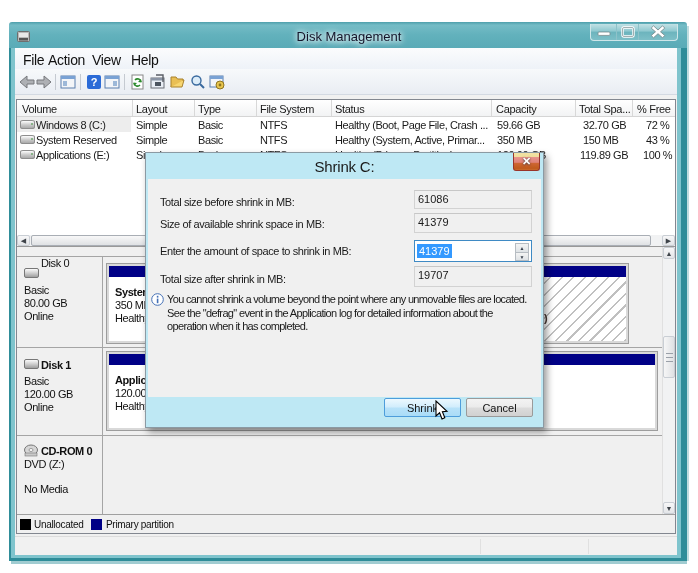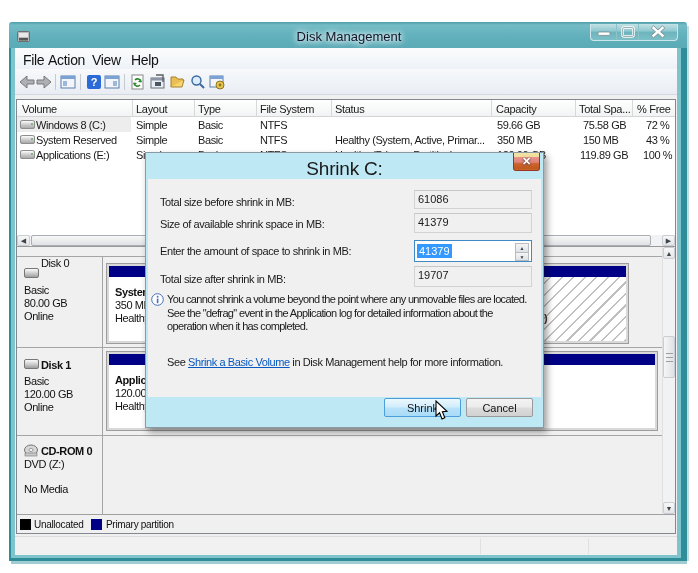--- a/index.html
+++ b/index.html
@@ -53,21 +53,21 @@
 .hatch{background:repeating-linear-gradient(135deg,#fff 0px,#fff 6.6px,#c0c0c0 6.6px,#c0c0c0 8.1px)}
 
 #vscroll{left:662px;top:247px;width:13px;height:267px;background:#f1f2f3;border-left:1px solid #e0e0e0}
 
 #legend{left:17px;top:514px;width:658px;height:19px;background:#f0f0f0;border-top:1px solid #a0a0a0;font-size:10px;color:#111;letter-spacing:-0.3px}
 #statusbar{left:15px;top:536px;width:662px;height:19px;background:#f1f1f1;border-top:1px solid #dcdcdc}
 .sq{position:absolute;top:4px;width:11px;height:11px}
 
 #dlgsh{left:145px;top:152px;width:399px;height:276px;box-shadow:3px 4px 7px rgba(0,0,0,.40)}
 #dlg{left:145px;top:152px;width:399px;height:276px;border:1px solid #8b9aa3;background:#bee8f4}
-#dlgtitle{left:146px;top:153px;width:397px;height:26px;text-align:center;font-size:19px;color:#1a1a1a;padding-top:5px;letter-spacing:-0.2px}
+#dlgtitle{left:146px;top:153px;width:397px;height:26px;text-align:center;font-size:15px;color:#1a1a1a;padding-top:5px;letter-spacing:-0.2px}
 #dlgclient{left:148px;top:179px;width:393px;height:218px;background:#f0f0f0;font-size:11px;color:#1a1a1a}
 #dlgx{left:513px;top:153px;width:27px;height:18px;border:1px solid #99342a;border-top:none;border-radius:0 0 3px 3px;background:linear-gradient(#f3e3a4 0%,#f0dd9c 22%,#e7928a 26%,#e08379 55%,#cf6633 60%,#bf5a1d 90%,#c96b2e);color:#fff;font-weight:bold;font-size:11px;text-align:center;line-height:16px;text-shadow:0 1px 2px #6c4a42,0 0 2px #6c4a42}
 .dlbl{position:absolute;white-space:nowrap;letter-spacing:-0.4px}
 .dfield{position:absolute;left:266px;width:118px;background:#f0f0f0;border:1px solid #d2d2d2;border-top-color:#c7c7c7;font-size:11px;color:#1a1a1a;padding:2px 0 0 3px}
 #spinfield{position:absolute;left:266px;top:61px;width:118px;height:22px;background:#fff;border:1px solid #3f8ac4}
 #spinsel{position:absolute;left:2px;top:3px;background:#3399ff;color:#fff;padding:1px 2px}
 #spinner{position:absolute;right:2px;top:2px;width:14px;height:18px}
 .spb{position:absolute;left:0;width:14px;height:9.5px;background:linear-gradient(#f4f4f4,#dfe3e6);border:1px solid #b6bcc2;font-size:5px;color:#39414d;text-align:center;line-height:8px}
 #infotxt{position:absolute;left:19px;top:114px;width:390px;line-height:13.5px;letter-spacing:-0.65px;white-space:nowrap}
 a.lnk{color:#0858c0;text-decoration:underline}
@@ -185,22 +185,23 @@
     <div class="hsep" style="left:615px"></div>
 </div>
 <div class="abs" id="vlist">
 <div class="vrow" style="top:0">
       <div style="position:absolute;left:0;top:0;width:114px;height:15px;background:#ededed"></div>
       <i class="dico"></i>
       <span style="left:19px">Windows 8 (C:)</span>
       <span style="left:119px">Simple</span>
       <span style="left:181px">Basic</span>
       <span style="left:243px">NTFS</span>
+      <span style="left:318px">Healthy (Boot, Page File, Crash ...</span>
       <span style="left:480px">59.66 GB</span>
-      <span style="left:566px">75.58 GB</span>
+      <span style="left:566px">32.70 GB</span>
       <span style="left:629px">72 %</span>
     </div>
 <div class="vrow" style="top:15px">
       <i class="dico"></i>
       <span style="left:19px">System Reserved</span>
       <span style="left:119px">Simple</span>
       <span style="left:181px">Basic</span>
       <span style="left:243px">NTFS</span>
       <span style="left:318px">Healthy (System, Active, Primar...</span>
       <span style="left:480px">350 MB</span>
@@ -314,19 +315,18 @@
       </div>
   </div>
   <div class="dlbl" style="left:12px;top:94px">Total size after shrink in MB:</div>
   <div class="dfield" style="top:87px;height:21px">19707</div>
   <svg style="position:absolute;left:3px;top:114px" width="13" height="13">
       <circle cx="6.5" cy="6.5" r="5.8" fill="#fff" stroke="#4470b6"></circle>
       <rect x="5.8" y="2.8" width="1.6" height="1.8" fill="#4470b6"></rect>
       <rect x="5.8" y="5.6" width="1.6" height="4.6" fill="#4470b6"></rect>
     </svg>
   <div id="infotxt">You cannot shrink a volume beyond the point where any unmovable files are located.<br>See the "defrag" event in the Application log for detailed information about the<br>operation when it has completed.</div>
-  <div class="dlbl" style="left:19px;top:177px">See <a class="lnk">Shrink a Basic Volume</a> in Disk Management help for more information.</div>
   <div class="btn" id="btnshrink">Shrink</div>
   <div class="btn" id="btncancel">Cancel</div>
 </div>
 <svg class="abs" style="left:435px;top:400px" width="16" height="22" viewBox="0 0 16 22">
     <path d="M1 1 L1 16 L4.6 12.8 L7 19 L9.8 17.8 L7.4 11.8 L12 11.4 Z" fill="#fff" stroke="#000" stroke-width="1.1"></path>
   </svg>
 
 </body></html>

